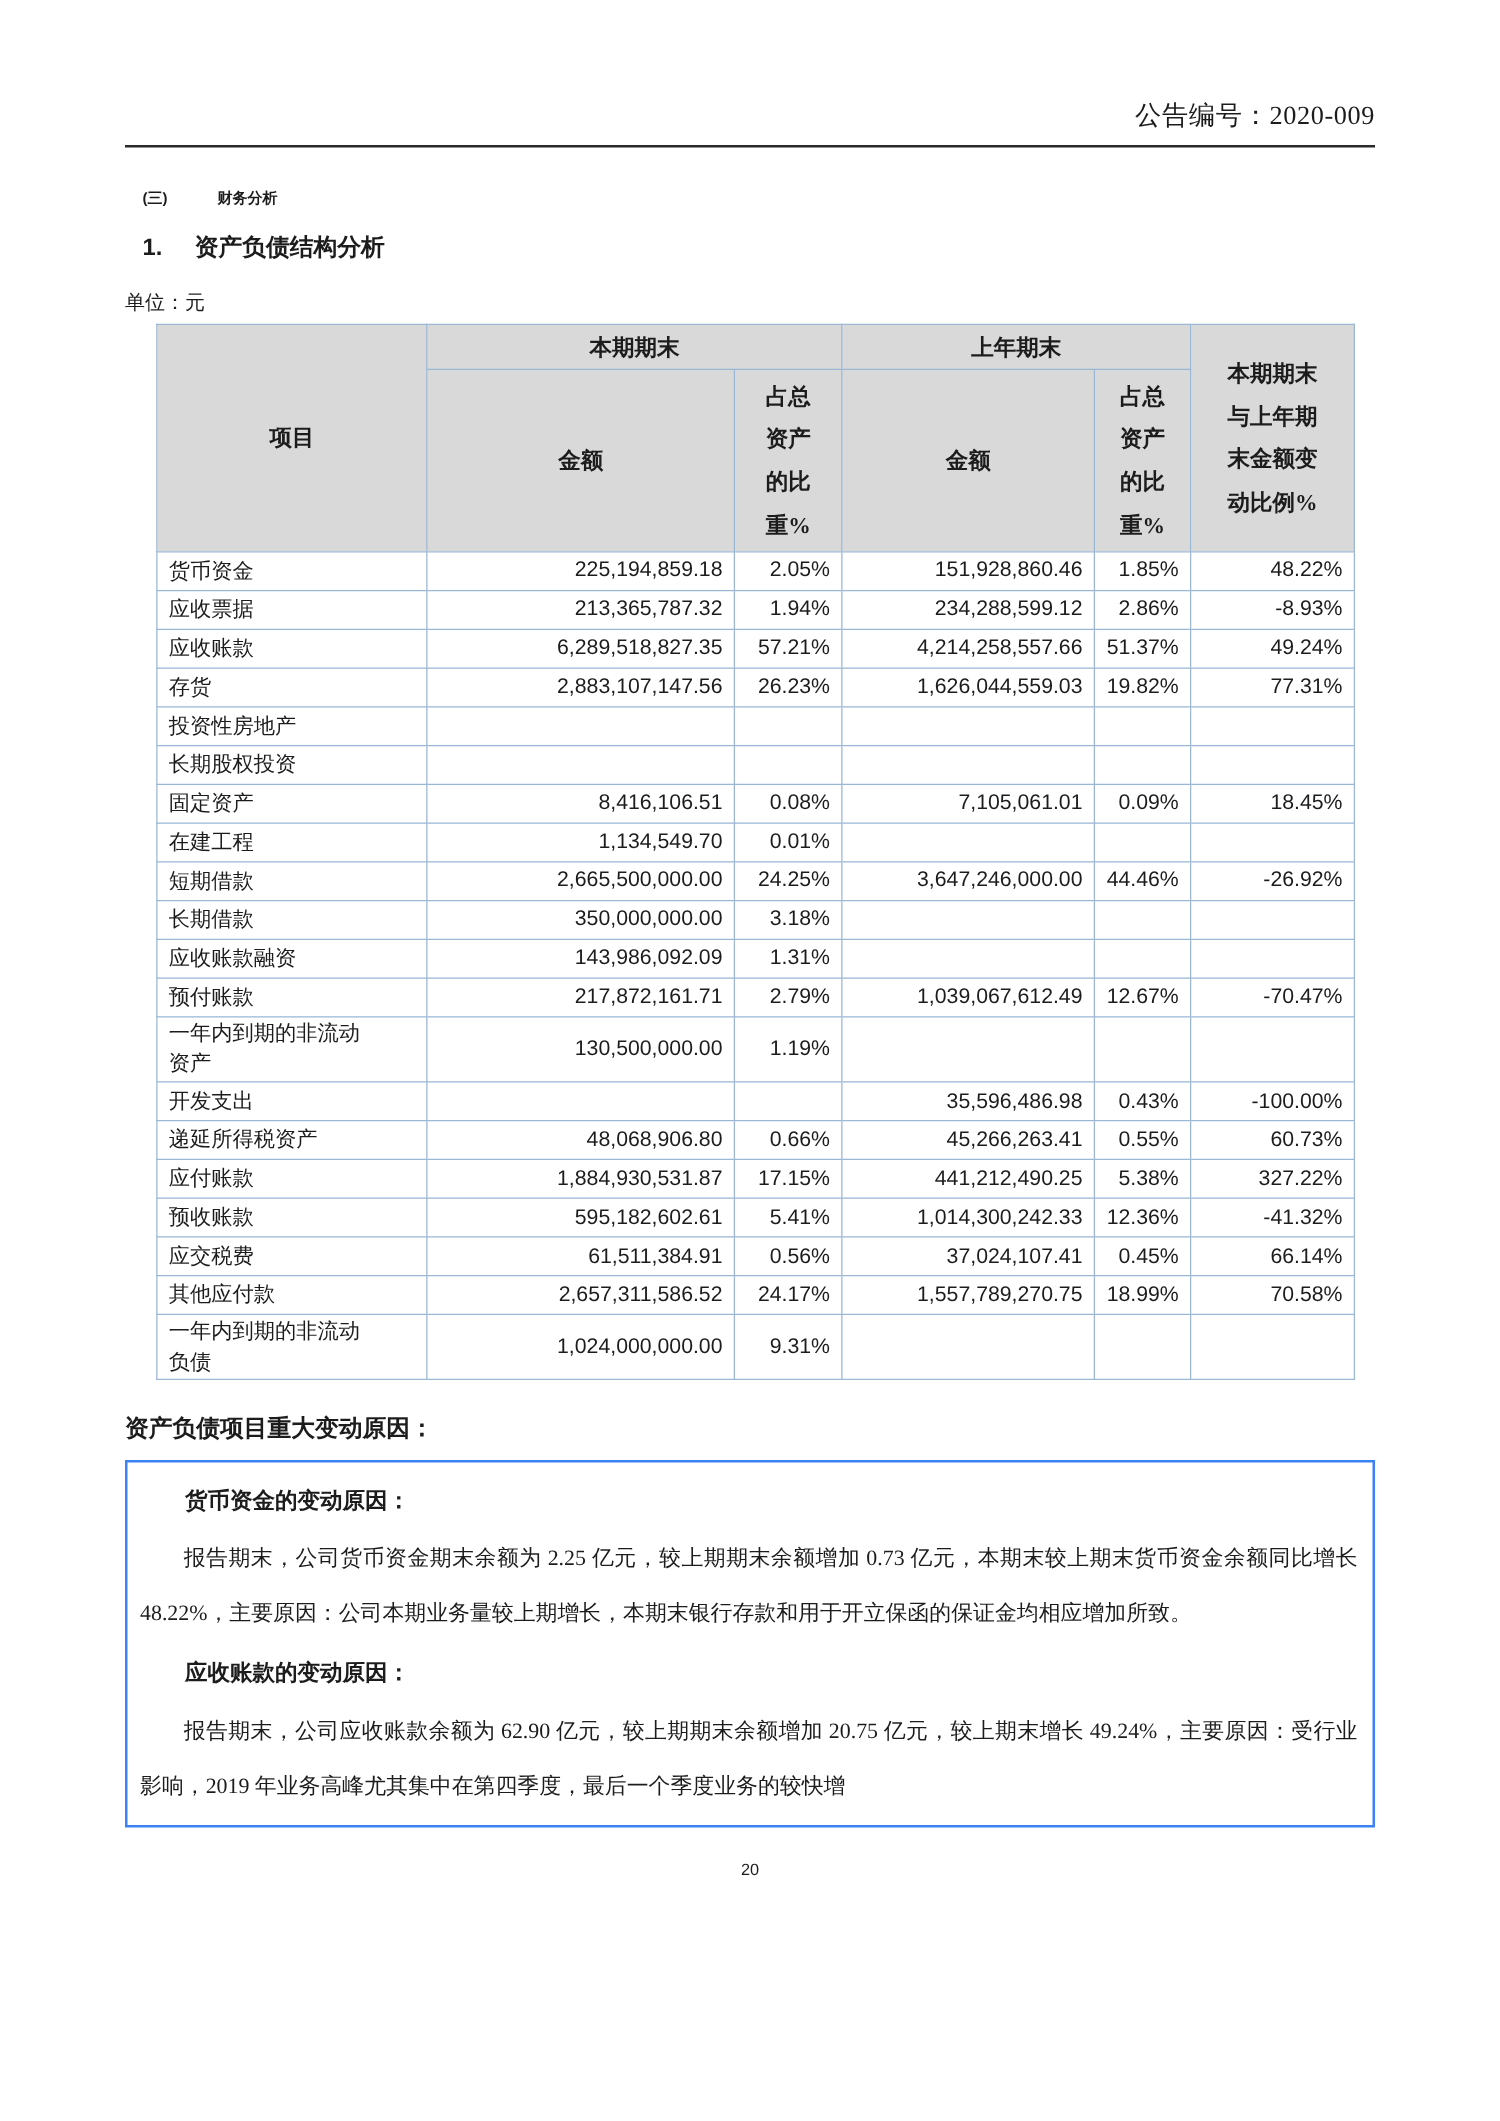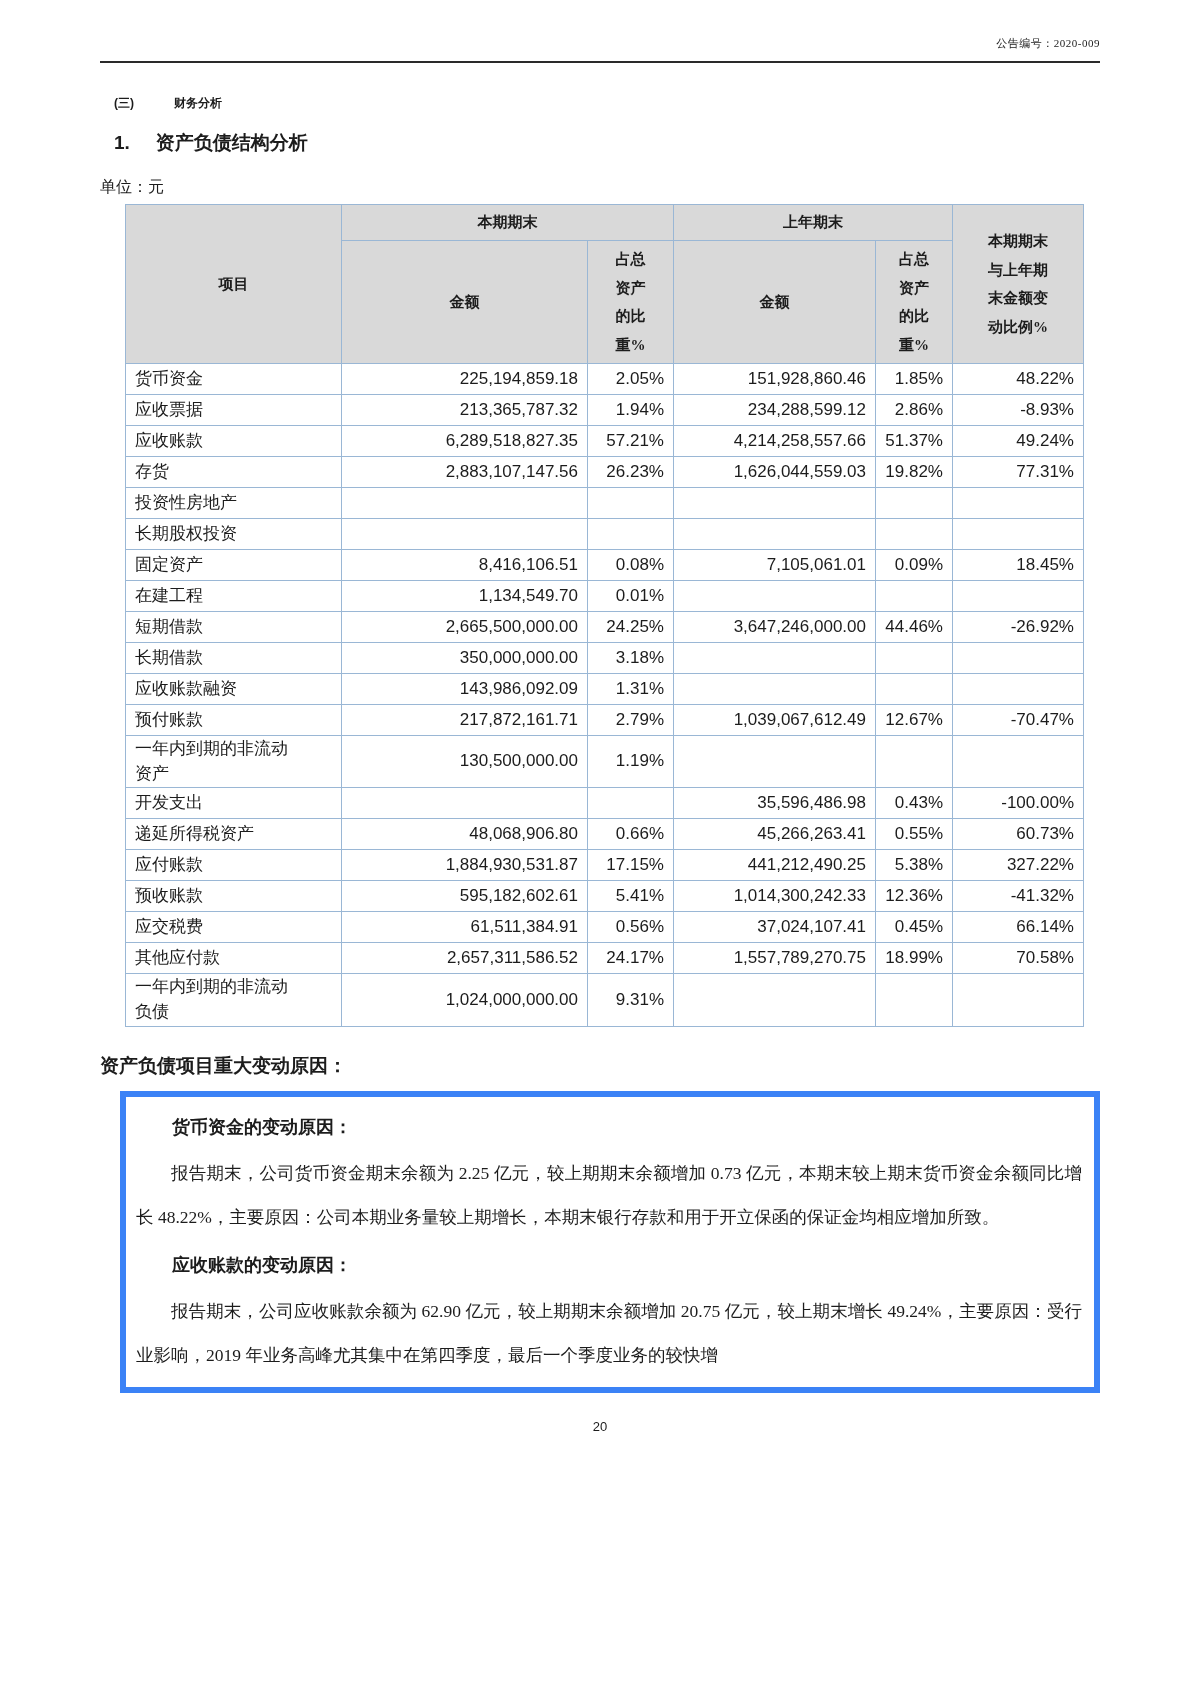--- a/index.html
+++ b/index.html
@@ -6,23 +6,23 @@
   body{
     width:1200px;height:1697px;
     font-family:"Liberation Serif","DejaVu Serif",serif;
     color:#1c1c1c;
     position:relative;
     overflow:hidden;
   }
   .page{box-sizing:border-box;width:1200px;height:1697px;padding:0 100px;}
 
   .doc-number{
-    padding-top:36px;
+    padding-top:78px;
     text-align:right;
-    font-size:11px;
+    font-size:21px;
     letter-spacing:0.5px;
   }
   .header-rule{
     margin-top:10px;
     border-bottom:2px solid #2a2a2a;
     height:0;
   }
 
   .section-heading{
     margin:32px 0 0 14px;
@@ -52,21 +52,21 @@
     table-layout:fixed;
   }
   table.fin th, table.fin td{
     border:1px solid #9ab7d5;
     vertical-align:middle;
     box-sizing:border-box;
   }
   table.fin thead th{
     background:#d9d9d9;
     font-weight:bold;
-    font-size:15px;
+    font-size:18px;
     text-align:center;
     padding:4px 4px;
   }
   table.fin thead tr.hrow1 th{height:36px;}
   table.fin thead tr.hrow2 th{height:112px;}
   .narrow2{display:inline-block;width:2.5em;line-height:1.9;text-align:center;}
   .narrow4{display:inline-block;width:4.3em;line-height:1.9;text-align:center;}
   table.fin tbody td{
     height:31px;
     font-size:17px;
@@ -83,23 +83,22 @@
   }
 
   .reasons-heading{
     margin:26px 0 0 0;
     font-size:19px;
     font-weight:bold;
     font-family:"Liberation Sans","DejaVu Sans",sans-serif;
   }
   .reasons-box{
     margin-top:12px;
-    border:6px solid #3b82f6;
+    border:2px solid #3b82f6;
     padding:4px 12px 10px 10px;
-    margin-left:20px;
   }
   .reason-title{
     font-weight:bold;
     font-size:18px;
     line-height:44px;
     text-indent:2em;
     margin:4px 0 0 0;
     font-family:"Liberation Sans","DejaVu Sans",sans-serif;
   }
   .reason-body{

